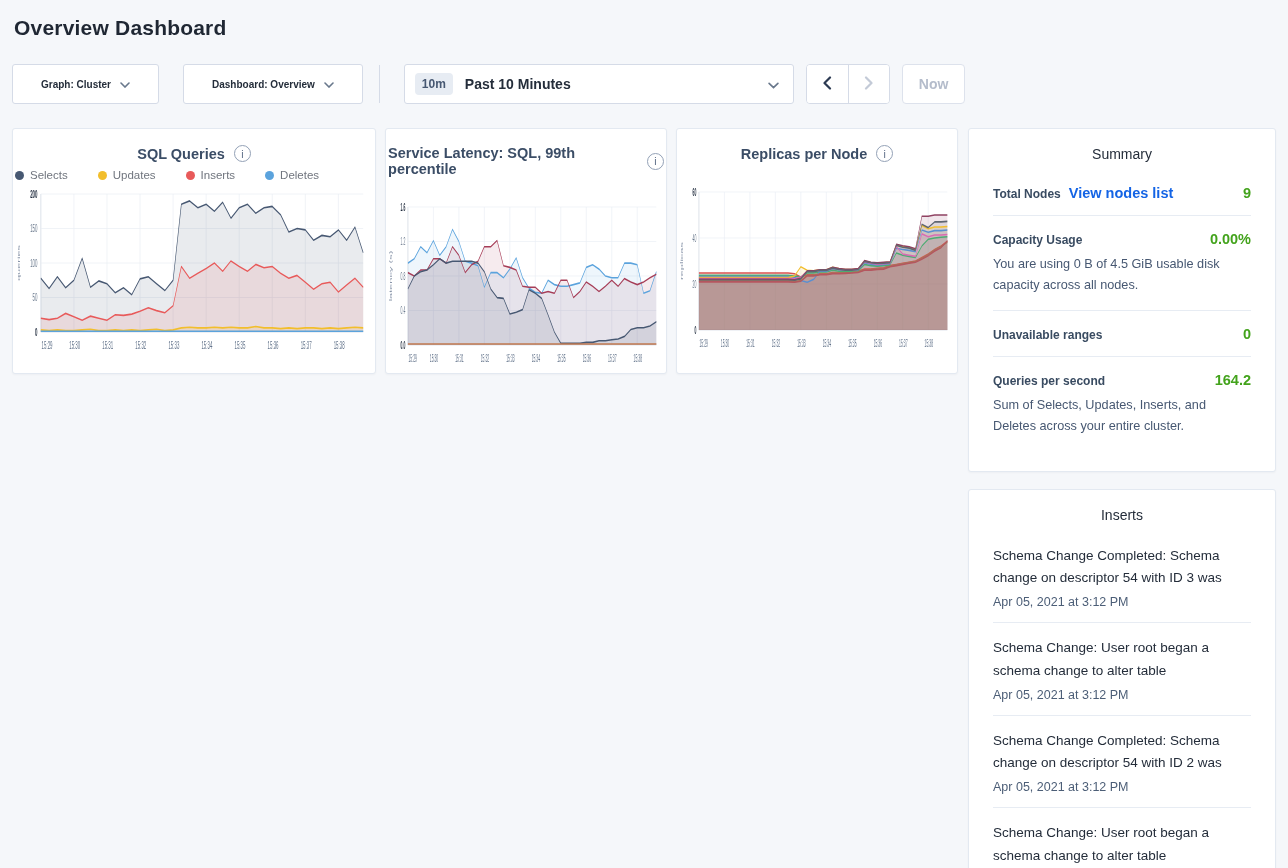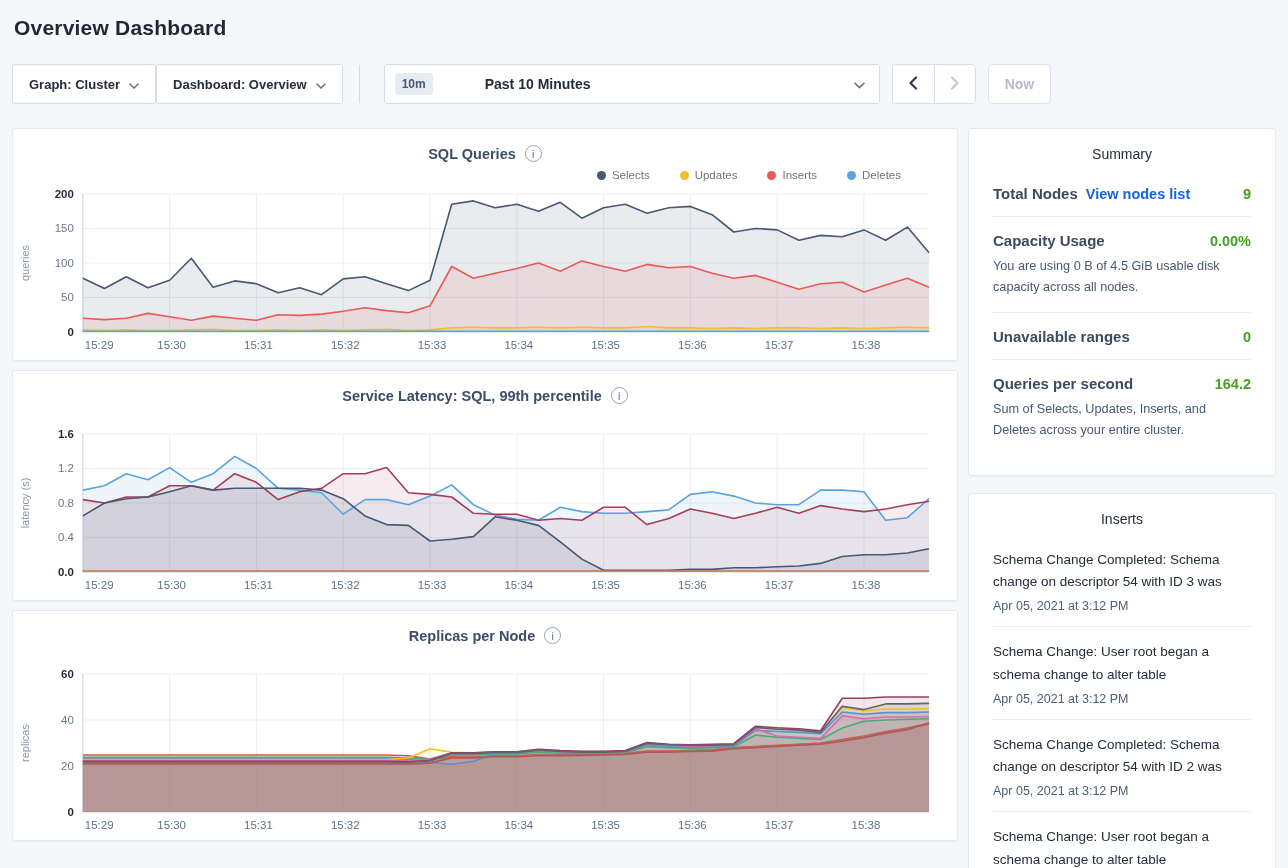--- a/index.html
+++ b/index.html
@@ -11,30 +11,30 @@
   }
   .page { padding:12px; }
   h1.page-title {
     font-size:21px; font-weight:700; color:#1f2733;
     margin:4px 0 24px 2px; letter-spacing:.2px;
   }
   
   .controls { display:flex; align-items:center; margin-bottom:24px; }
   .dd-btn {
     background:#fff; border:1px solid #d5dbe7; border-radius:3px;
-    height:40px; padding:0 16px; display:flex; align-items:center; gap:9px;
-    font-size:13px; font-weight:700; color:#242d3a; cursor:pointer;
+    height:40px; padding:0 28px; display:flex; align-items:center; gap:9px;
+    font-size:10px; font-weight:700; color:#242d3a; cursor:pointer;
     font-family:inherit;
   }
-  .dd-btn + .dd-btn { }
+  .dd-btn + .dd-btn { margin-left:24px; }
   .vdivider { width:1px; height:38px; background:#d5dbe7; margin:0 24px 0 16px; }
   .timepicker {
     background:#fff; border:1px solid #d5dbe7; border-radius:3px;
-    height:40px; width:496px; display:flex; align-items:center;
-    padding:0 14px 0 10px; cursor:pointer;gap:40px;
+    height:40px; width:390px; display:flex; align-items:center;
+    padding:0 14px 0 10px; cursor:pointer;
   }
   .range-badge {
     background:#e7ecf3; color:#475872; font-size:12px; font-weight:700;
     border-radius:4px; padding:4px 7px; margin-right:12px;
   }
   .range-label { font-size:14px; font-weight:700; color:#242d3a; }
   .timepicker .chev { margin-left:auto; }
   .arrow-group {
     display:flex; margin-left:12px; border:1px solid #d5dbe7;
     border-radius:4px; background:#fff; overflow:hidden; height:40px;
@@ -44,21 +44,21 @@
     display:flex; align-items:center; justify-content:center; font-family:inherit;
   }
   .arrow-btn + .arrow-btn { border-left:1px solid #d5dbe7; }
   .now-btn {
     margin-left:12px; height:40px; padding:0 16px; background:#fff;
     border:1px solid #dde2ec; border-radius:4px; font-size:14px; font-weight:700;
     color:#b4bccb; cursor:default; font-family:inherit;
   }
   
   .content { display:flex; gap:10px; align-items:flex-start; }
-  .charts-col { flex:1; display:flex; flex-direction:column; gap:9px; min-width:0; }
+  .charts-col { flex:1; display:flex; flex-direction:row; gap:9px; min-width:0; }
   .panel {
     background:#fff; border:1px solid #e3e9f1; border-radius:3px;
     box-shadow:0 1px 2px rgba(40,50,70,.04);
   }
   .chart-panel { padding:16px 2px 6px 2px; }
   .chart-header { display:flex; align-items:center; justify-content:center; gap:9px; }
   .chart-title { font-size:14.5px; font-weight:700; color:#3b4d66; }
   .info-icon {
     width:17px; height:17px; border:1px solid #93a1b6; border-radius:50%;
     display:inline-flex; align-items:center; justify-content:center;
@@ -78,21 +78,21 @@
   .ytick, .xtick { font-size:11.5px; fill:#69788c; }
   .xtick { fill:#5f7088; }
   .ytick-bold { fill:#1f2a3c; font-weight:700; }
   .yunit { font-size:11px; fill:#8a96aa; }
   
   .sidebar { width:308px; flex:0 0 308px; display:flex; flex-direction:column; gap:17px; }
   .side-panel { padding:17px 24px 20px 24px; }
   .side-title { text-align:center; font-size:14px; font-weight:400; color:#242d3a; margin-bottom:8px; }
   .sum-row { padding:15px 0 14px 0; display:flex; align-items:baseline; flex-wrap:wrap; }
   .sum-row + .sum-row { border-top:1px solid #e7ecf3; }
-  .sum-label { font-size:15px; font-weight:700; color:#394b61; }
+  .sum-label { font-size:12px; font-weight:700; color:#394b61; }
   .sum-link { font-size:14.5px; font-weight:700; margin-left:8px; cursor:pointer; text-decoration:none; }
   .sum-value { margin-left:auto; font-size:14.5px; font-weight:700; }
   .sum-sub { flex-basis:100%; font-size:12.7px; color:#475872; line-height:1.65; margin-top:7px; }
   .event-item { padding:14px 0 13px 0; cursor:pointer; }
   .event-item + .event-item { border-top:1px solid #e7ecf3; }
   .event-text { font-size:13.5px; color:#242d3a; line-height:1.65; }
   .event-time { font-size:12.5px; color:#4c5e77; margin-top:6px; }
   .events-panel { min-height:372px; }
 </style>
 </head>

